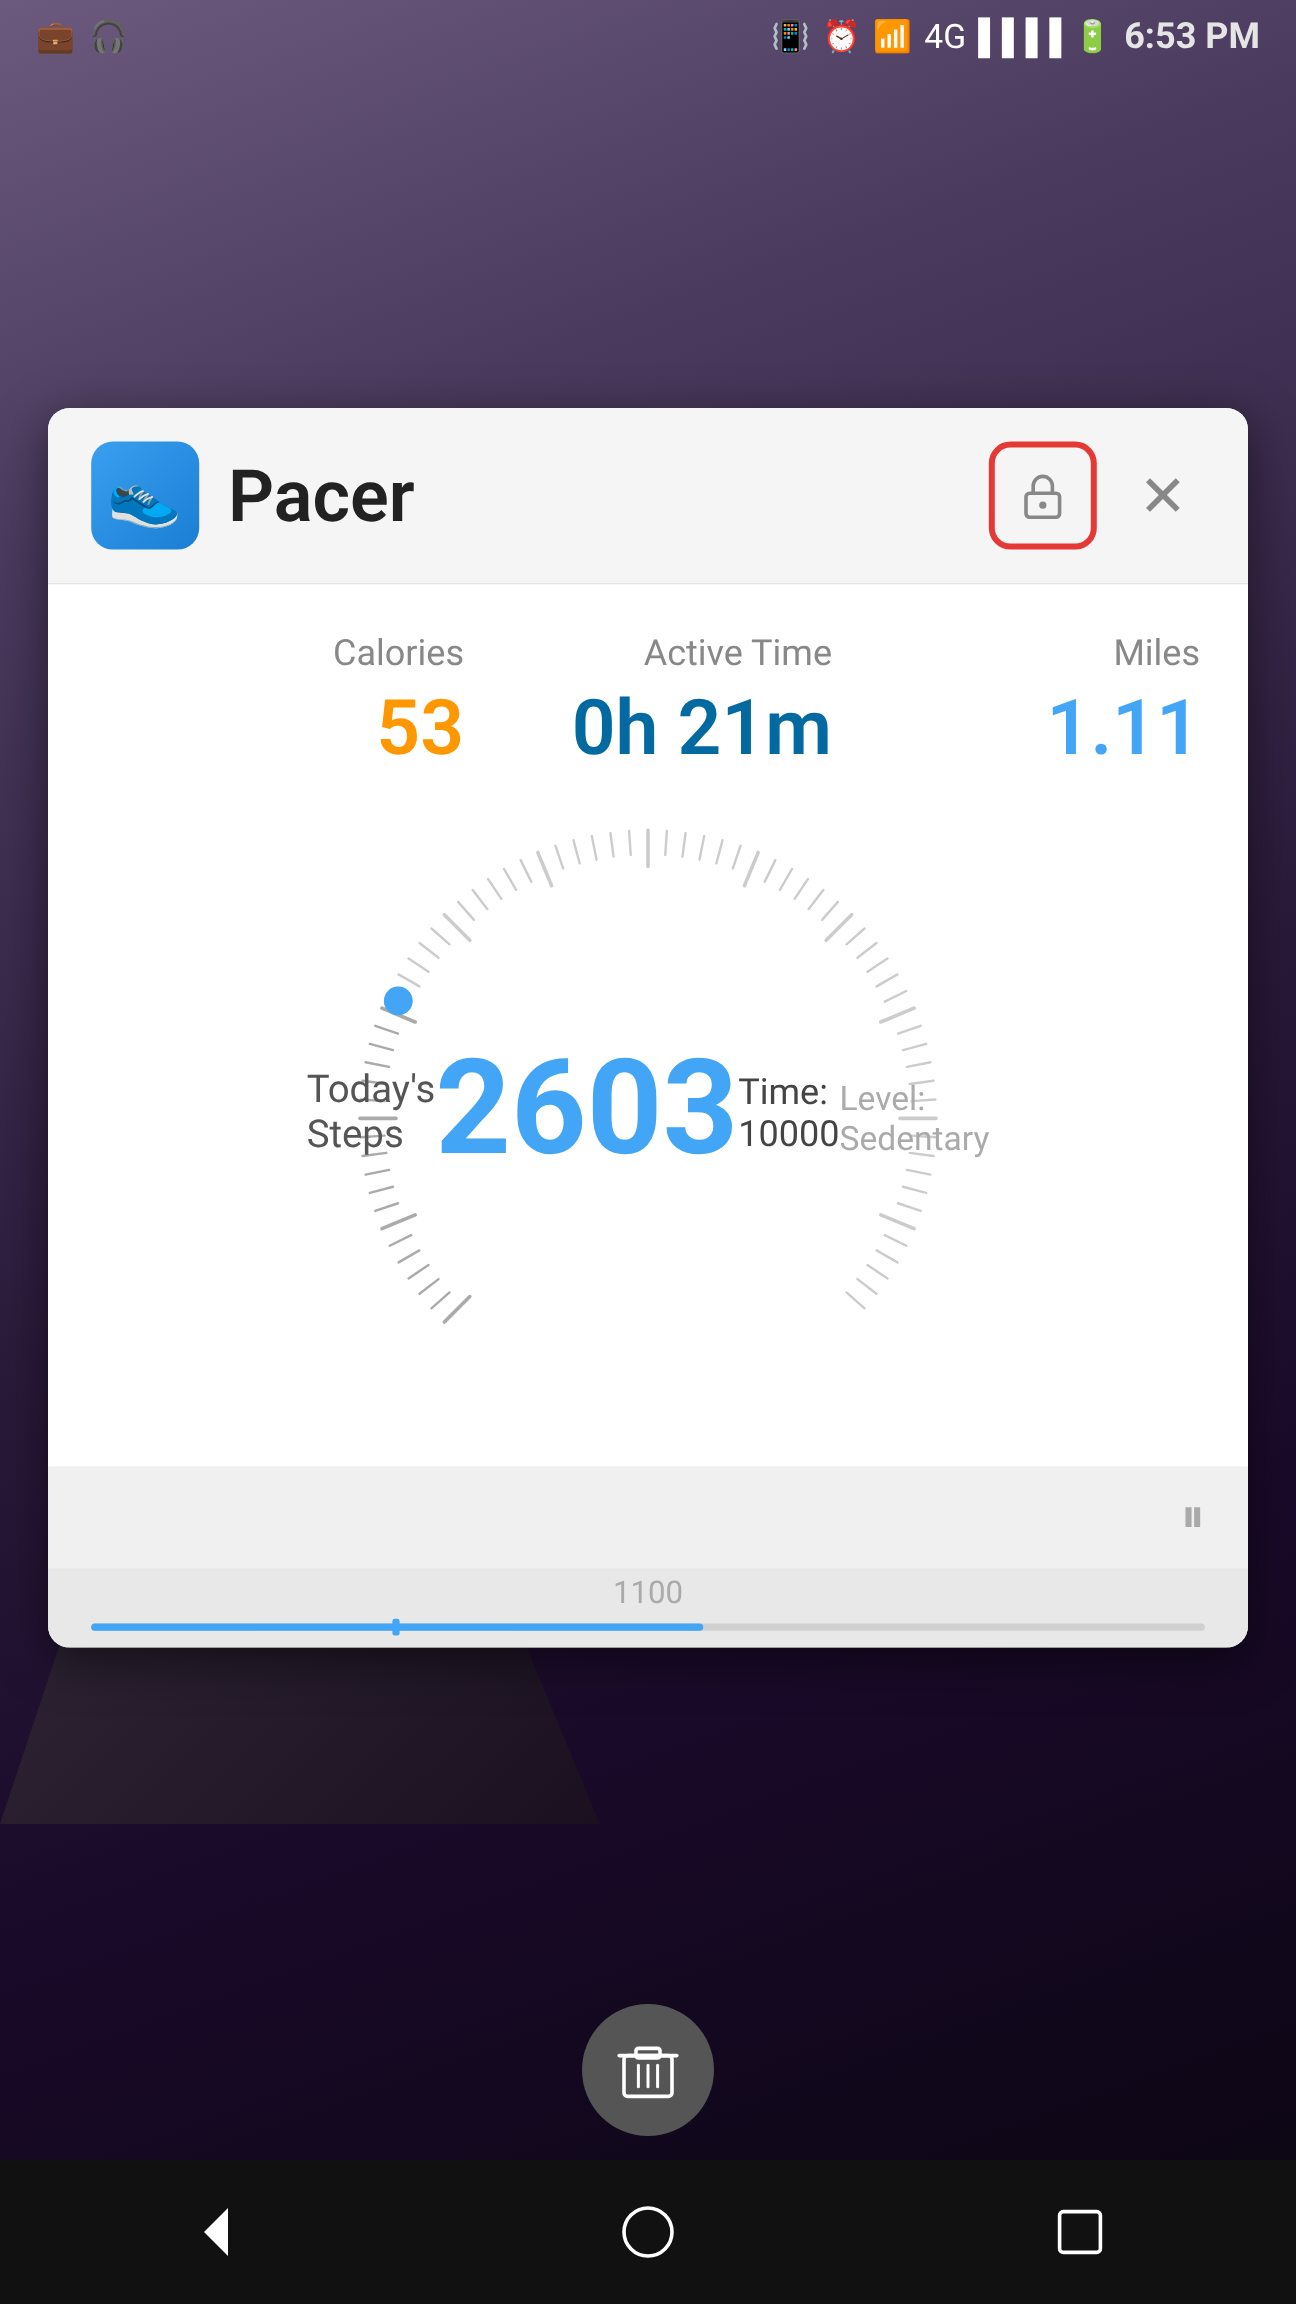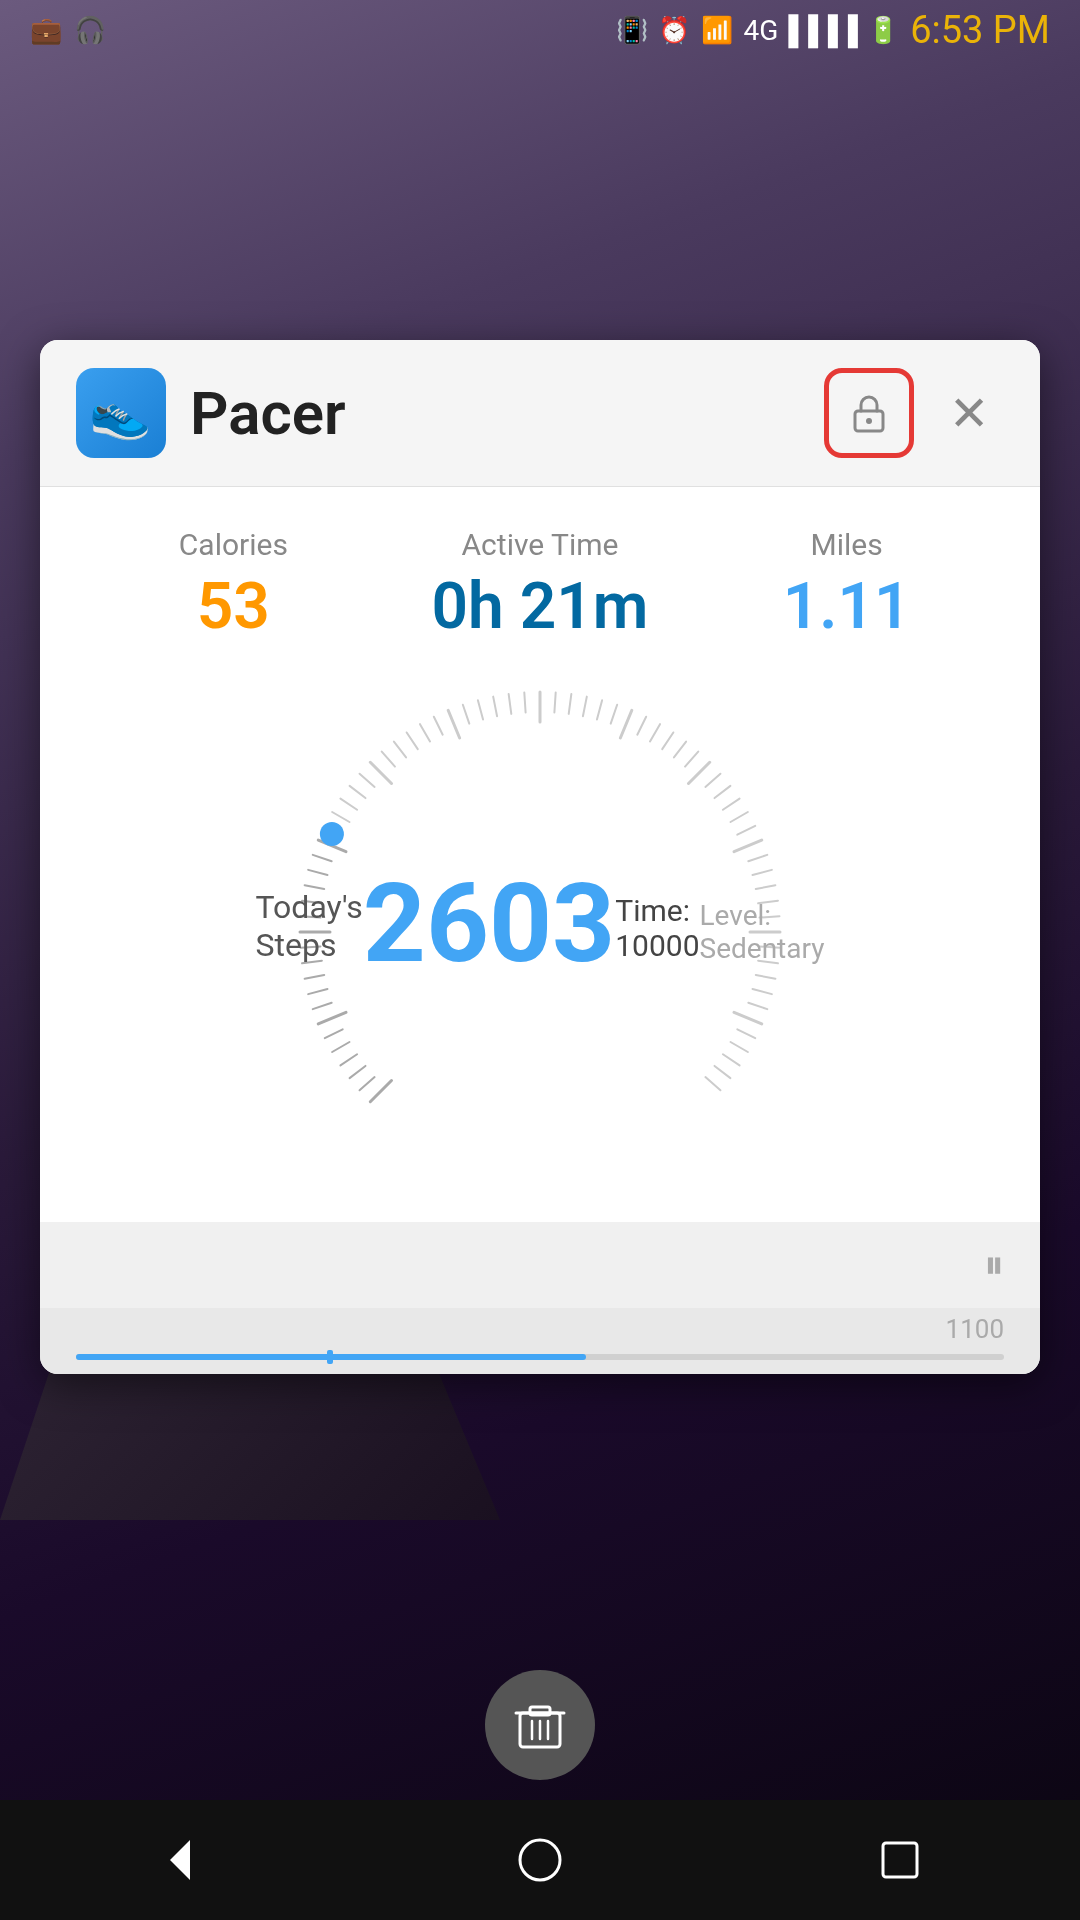--- a/index.html
+++ b/index.html
@@ -156,21 +156,21 @@
 
     
     .stats-row {
       display: flex;
       justify-content: space-around;
       align-items: flex-start;
       margin-bottom: 40px;
     }
 
     .stat-item {
-      text-align: center;
+      text-align: right;
       flex: 1;
     }
 
     .stat-label {
       font-size: 30px;
       color: #888;
       margin-bottom: 10px;
       font-weight: 400;
     }
 
@@ -250,21 +250,21 @@
     .pause-btn {
       background: transparent;
       border: none;
       cursor: pointer;
       font-size: 40px;
       color: #aaa;
     }
 
     .storage-label-row {
       display: flex;
-      justify-content: flex-end;
+      justify-content: center;
       margin-bottom: 10px;
     }
 
     .storage-num {
       font-size: 26px;
       color: #aaa;
     }
 
     .storage-bar-bg {
       height: 6px;
@@ -350,21 +350,21 @@
   <div class="status-left">
     <span class="status-icon">💼</span>
     <span class="status-icon">🎧</span>
   </div>
   <div class="status-right">
     <span>📳</span>
     <span>⏰</span>
     <span>📶</span>
     <span style="font-size:28px;">4G▐▐▐▐</span>
     <span>🔋</span>
-    <span style="color:#eab308;font-size:38px;font-weight:400;">6:53 PM</span>
+    <span style="color:#e5e5e5;font-size:30px;font-weight:700;">6:53 PM</span>
   </div>
 </div>
 
 <div class="card-container">
 
   <div class="card-header">
     <div class="app-info">
       <div class="app-icon">
         <span>👟</span>
       </div>

